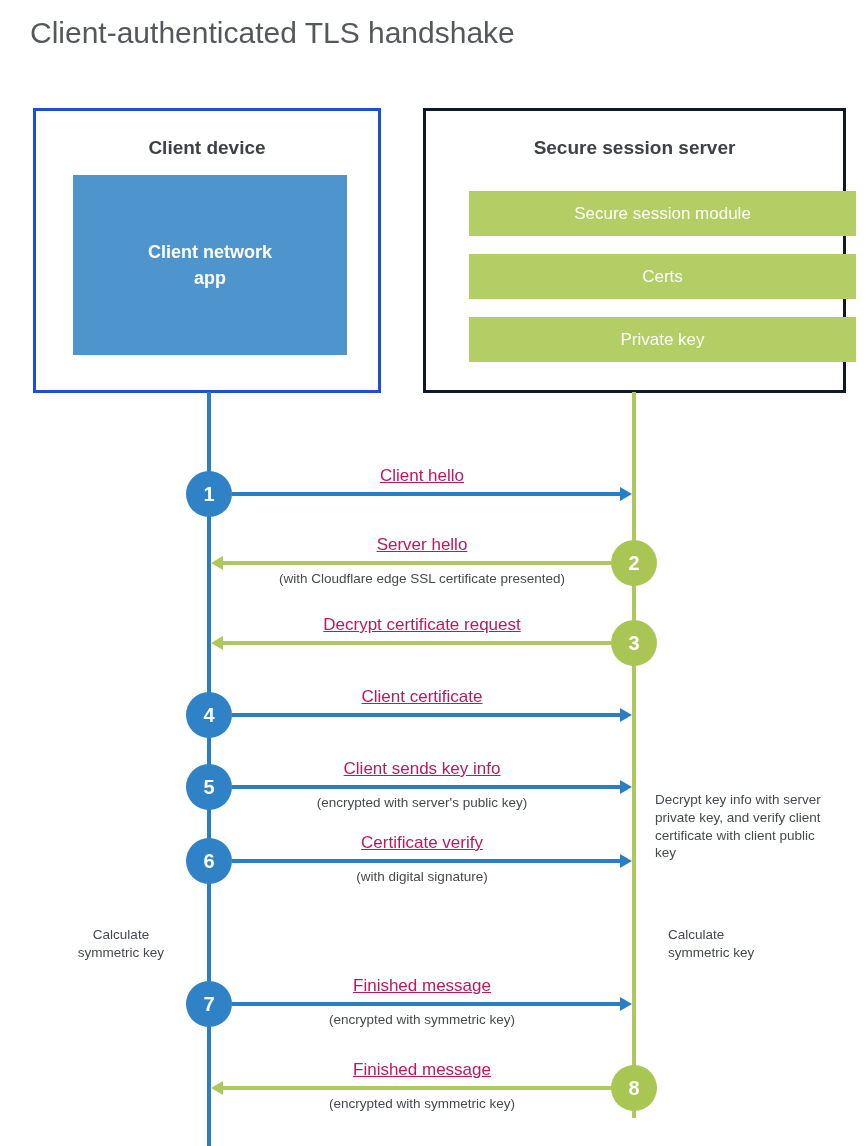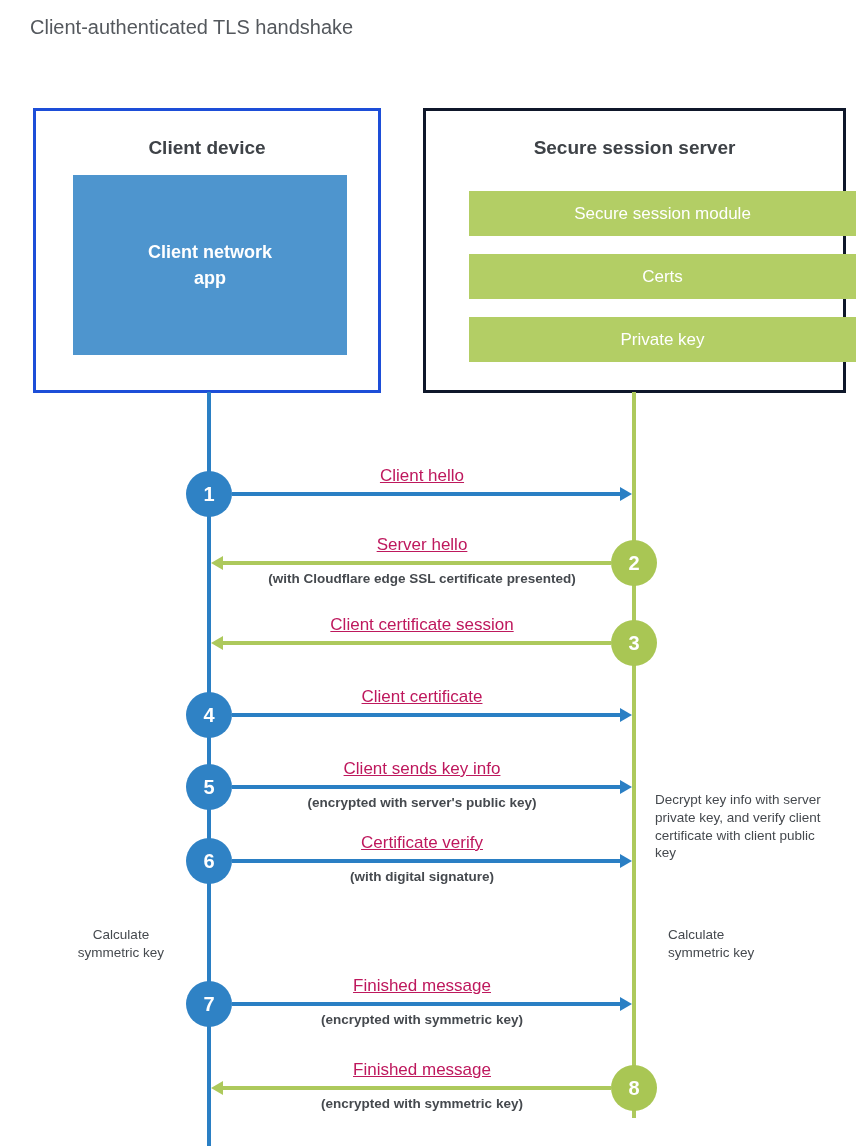--- a/index.html
+++ b/index.html
@@ -12,21 +12,21 @@
     position: relative;
     width: 865px;
     height: 1146px;
     background: #ffffff;
     overflow: hidden;
   }
   .diagram-title {
     position: absolute;
     left: 30px;
     top: 16px;
-    font-size: 20px;
+    font-size: 30px;
     font-weight: 400;
     color: #54585d;
   }
   .actor-box {
     position: absolute;
     top: 108px;
     background: #ffffff;
     box-sizing: border-box;
   }
   .actor-box.client {
@@ -115,21 +115,20 @@
     text-decoration: underline;
   }
   .msg-sub {
     position: absolute;
     left: 212px;
     width: 420px;
     text-align: center;
     font-size: 13.5px;
     color: #45494e;
     z-index: 2;
-    font-weight: bold;
   }
   .arrow {
     position: absolute;
     height: 4px;
     z-index: 1;
   }
   .arrow.blue { background: #2a7fc4; color: #2a7fc4; }
   .arrow.green { background: #adc95c; color: #adc95c; }
   .arrow .head {
     position: absolute;
@@ -209,21 +208,21 @@
   </div>
   <div class="msg-label" style="top:535px">Server hello</div>
   <div class="arrow green left" style="left:223px;top:561px;width:388px">
       <i class="head"></i>
     </div>
   <div class="msg-sub" style="top:571px">(with Cloudflare edge SSL certificate presented)</div>
 
   <div class="circle green" style="left:611px;top:620px">
     <span>3</span>
   </div>
-  <div class="msg-label" style="top:615px">Client certificate session</div>
+  <div class="msg-label" style="top:615px">Decrypt certificate request</div>
   <div class="arrow green left" style="left:223px;top:641px;width:388px">
       <i class="head"></i>
     </div>
 
   <div class="circle blue" style="left:186px;top:692px">
     <span>4</span>
   </div>
   <div class="msg-label" style="top:687px">Client certificate</div>
   <div class="arrow blue right" style="left:232px;top:713px;width:388px">
       <i class="head"></i>

